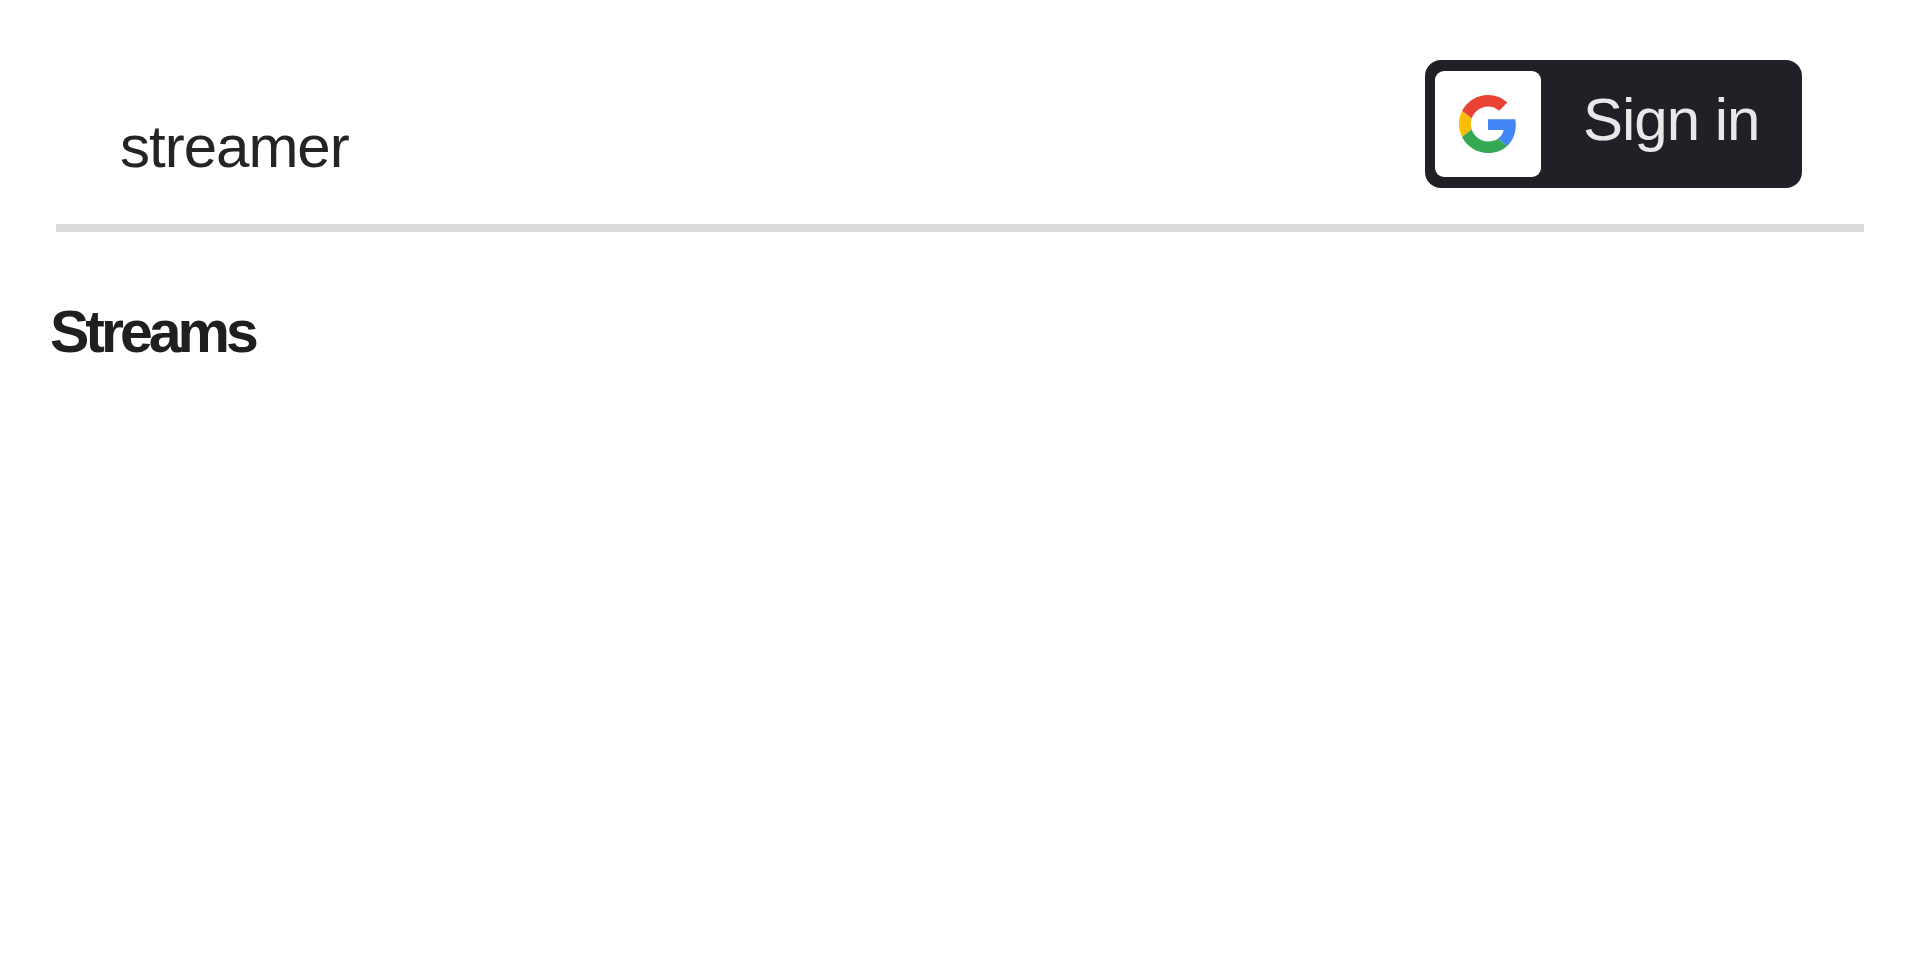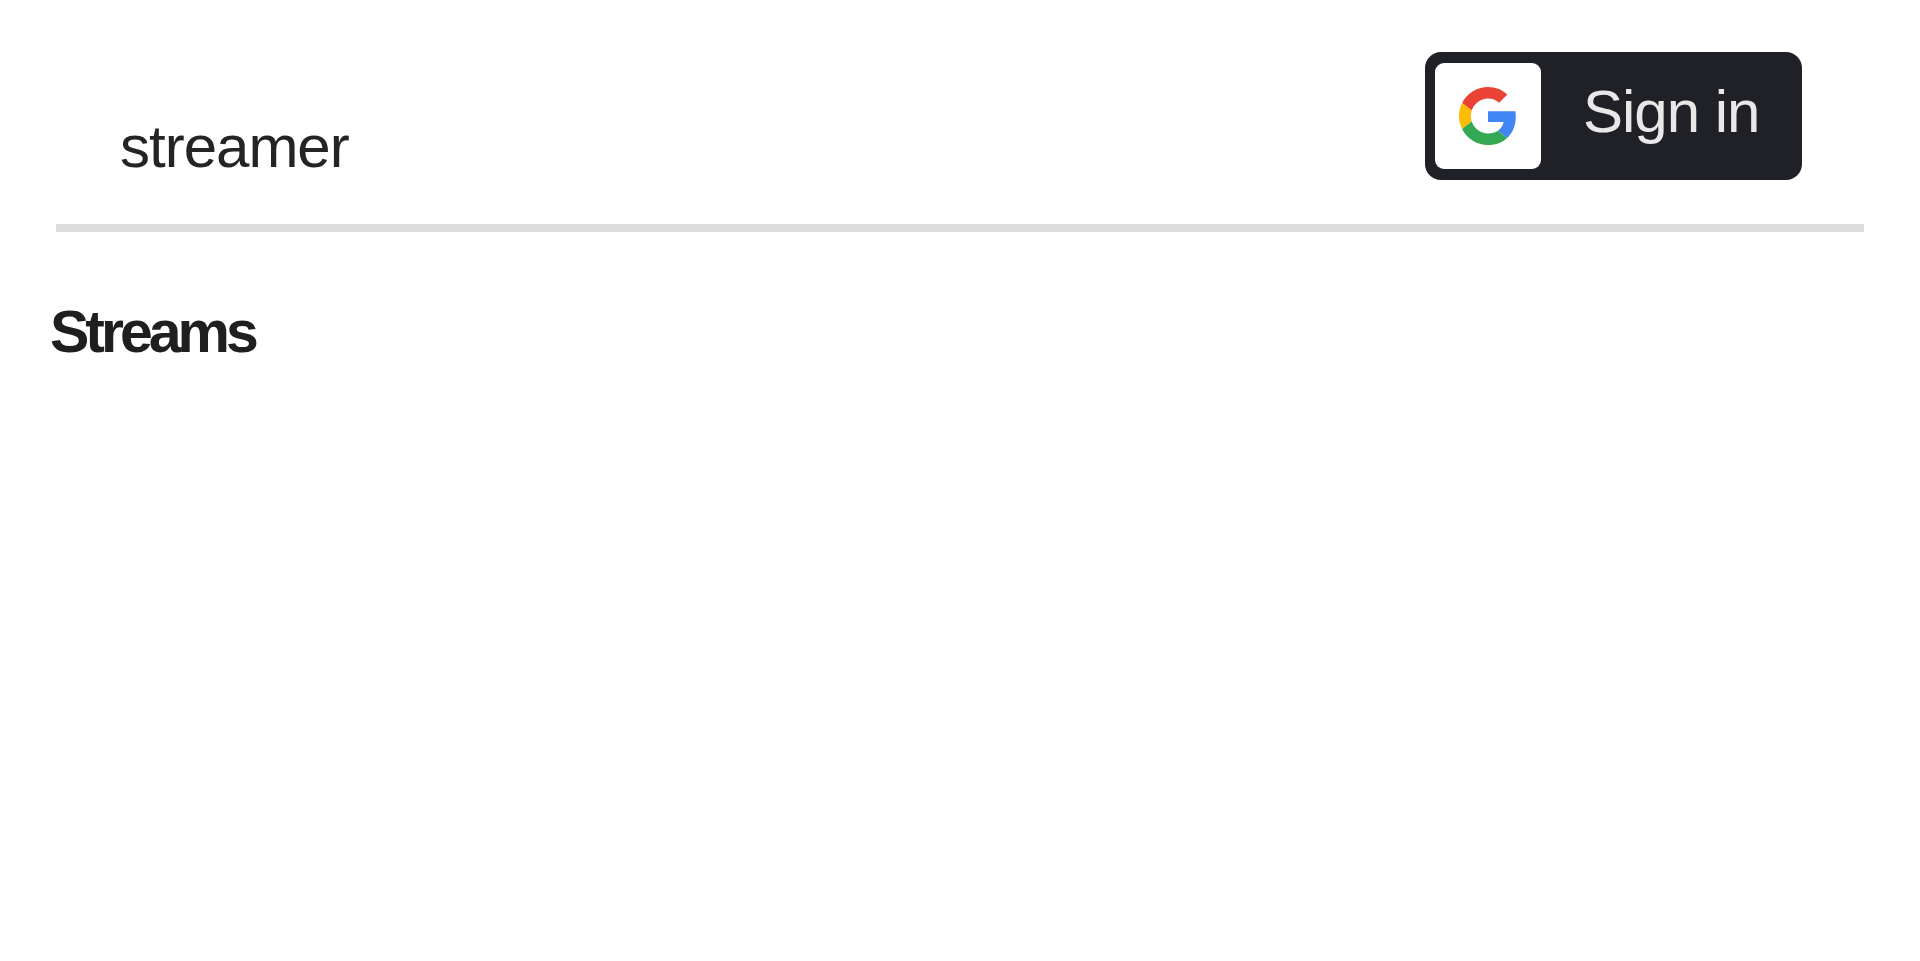--- a/index.html
+++ b/index.html
@@ -33,21 +33,21 @@
   }
   .nav-link {
     position: absolute; left: 1022px; top: 117px;
     font-size: 60px; line-height: 1; letter-spacing: -1px;
     color: var(--text); text-decoration: none; cursor: pointer;
     white-space: nowrap;
   }
 
   
   .google-signin {
-    position: absolute; left: 1425px; top: 52px;
+    position: absolute; left: 1425px; top: 60px;
     width: 377px; height: 128px;
     background: var(--button-bg);
     border: none; border-radius: 16px;
     cursor: pointer; padding: 0; text-align: left;
   }
   .g-tile {
     position: absolute; left: 10px; top: 11px;
     width: 106px; height: 106px;
     background: #ffffff; border-radius: 9px;
     display: flex; align-items: center; justify-content: center;

